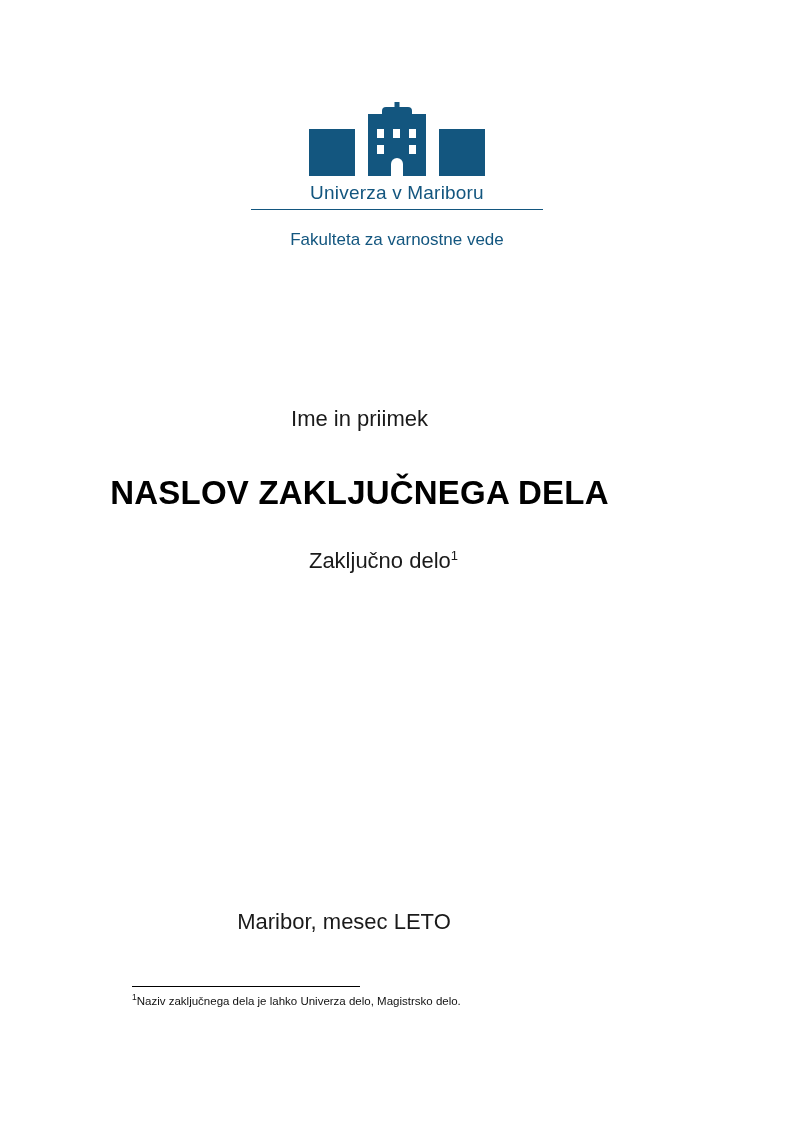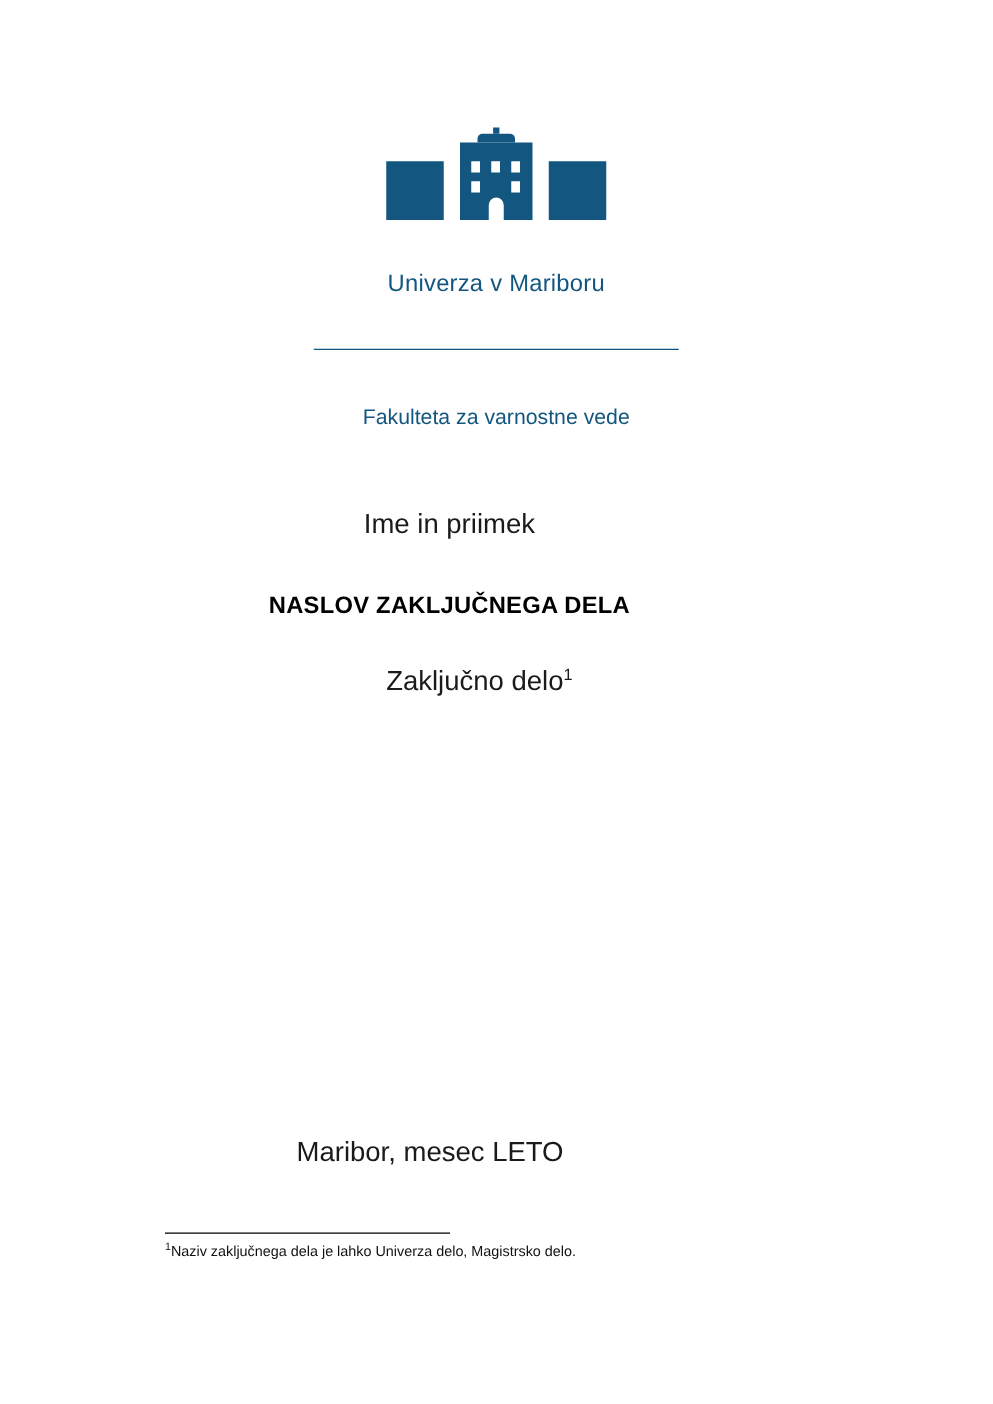--- a/index.html
+++ b/index.html
@@ -24,21 +24,20 @@
 
   
   .logo-block {
     position: absolute;
     top: 104px;
     left: 0;
     width: 794px;
     display: flex;
     flex-direction: column;
     align-items: center;
-    gap: 35px;
   }
 
   .crest {
     width: 176px;
     height: 72px;
     position: relative;
   }
 
   .crest .wing {
     position: absolute;
@@ -105,42 +104,42 @@
   }
 
   .rule {
     margin-top: 5px;
     width: 292px;
     height: 1px;
     background: #13567f;
   }
 
   .faculty-name {
-    margin-top: 9px;
+    margin-top: 20px;
     font-size: 17px;
     color: #13567f;
   }
 
   
   .title-block {
     position: absolute;
     top: 406px;
     left: 0;
     width: 719px;
     text-align: center;
   }
 
   .author {
     font-size: 22px;
     color: #1a1a1a;
   }
 
   .main-title {
     margin-top: 42px;
-    font-size: 19px;
+    font-size: 33px;
     font-weight: bold;
     color: #000000;
     letter-spacing: 0.2px;
   }
 
   .work-type {
     margin-top: 36px;
     font-size: 22px;
     color: #1a1a1a;
     padding-left: 48px;

